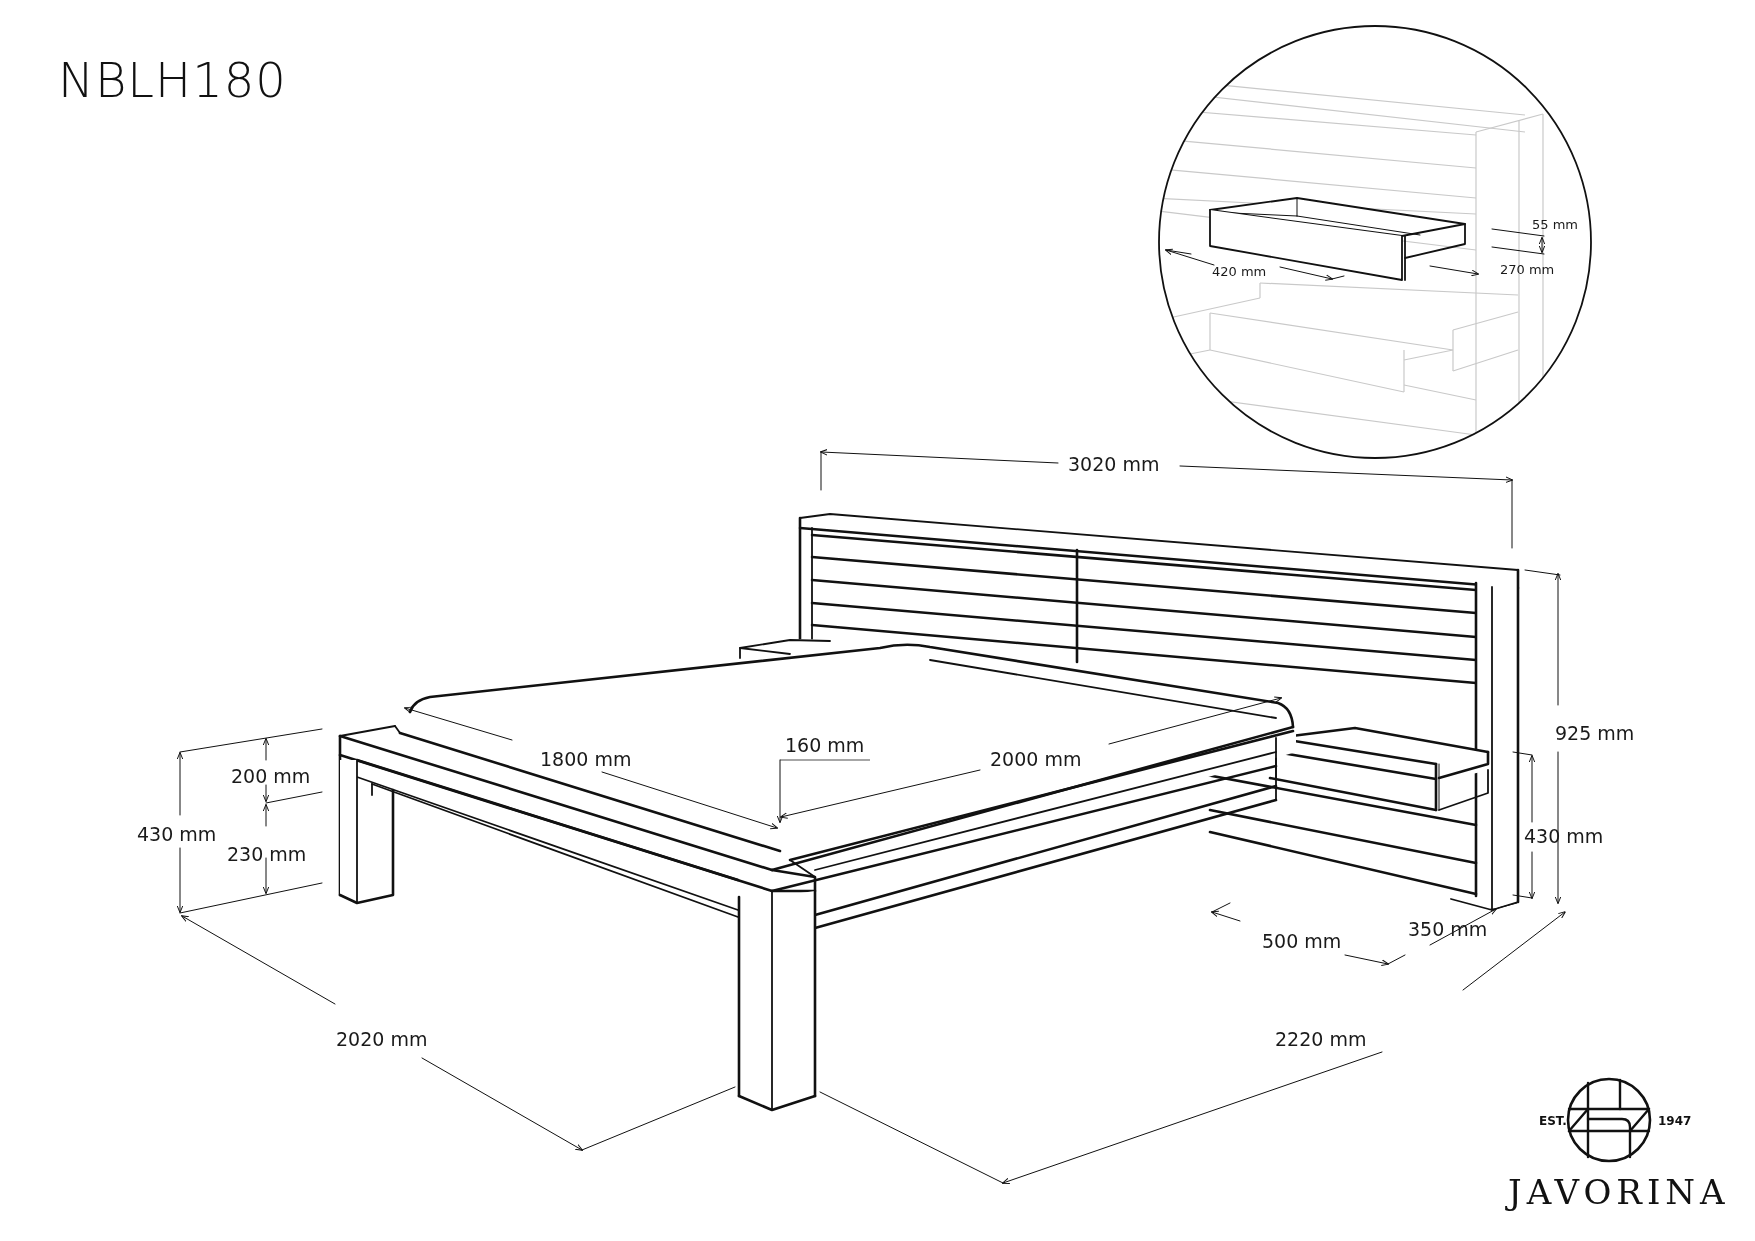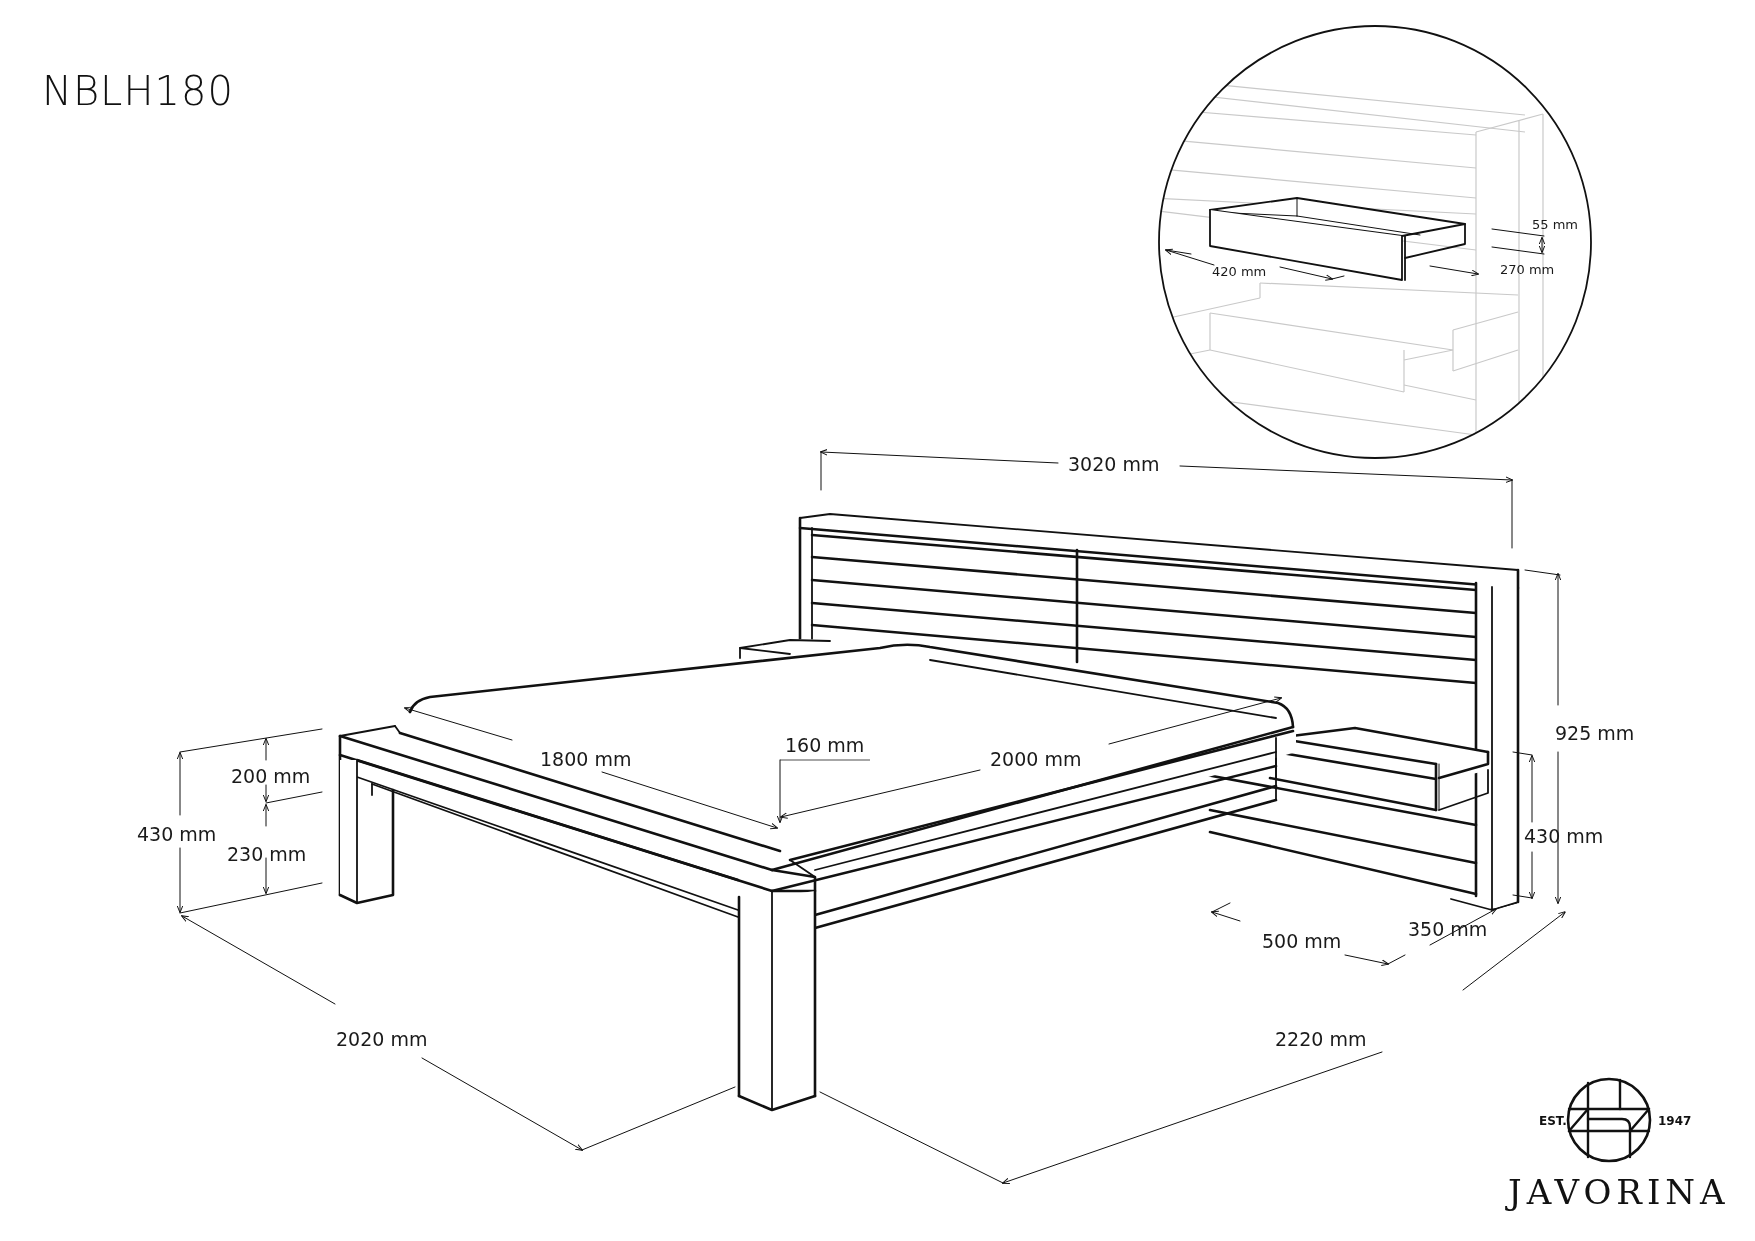--- a/index.html
+++ b/index.html
@@ -1,19 +1,19 @@
 <!DOCTYPE html>
 <html><head>
 <meta charset="utf-8">
 <style>
   html, body { margin:0; padding:0; background:#ffffff; }
   body { width:1755px; height:1241px; position:relative; overflow:hidden;
          font-family:"Liberation Sans", sans-serif; color:#1a1a1a; }
-  .title { position:absolute; left:42px; top:52px; font-size:40px; letter-spacing:1px;
-           font-family:"DejaVu Sans", sans-serif; font-weight:300; color:#111;margin-top:16px; }
+  .title { position:absolute; left:58px; top:52px; font-size:48px; letter-spacing:1px;
+           font-family:"DejaVu Sans", sans-serif; font-weight:300; color:#111; }
   svg.drawing { position:absolute; left:0; top:0; }
   .dim { font-family:"DejaVu Sans", sans-serif; font-size:19px; fill:#1a1a1a; }
   .dim-sm { font-family:"DejaVu Sans", sans-serif; font-size:13px; fill:#1a1a1a; }
   .logo-small { font-family:"DejaVu Sans", sans-serif; font-size:12px; font-weight:bold; fill:#111; }
   .logo-big { font-family:"DejaVu Serif", serif; font-size:34px; letter-spacing:5px; fill:#111; }
   .ln { stroke:#111; fill:none; stroke-linecap:round; stroke-linejoin:round; }
   .thick { stroke-width:2.6; }
   .med { stroke-width:1.8; }
   .thin { stroke-width:1; }
   .ghost { stroke:#c9c9c9; stroke-width:1.2; fill:none; }

